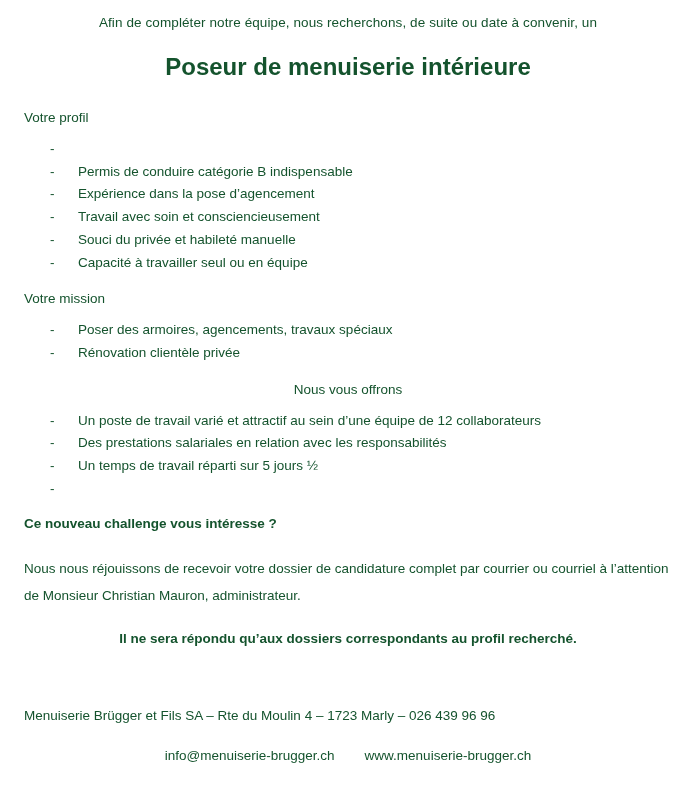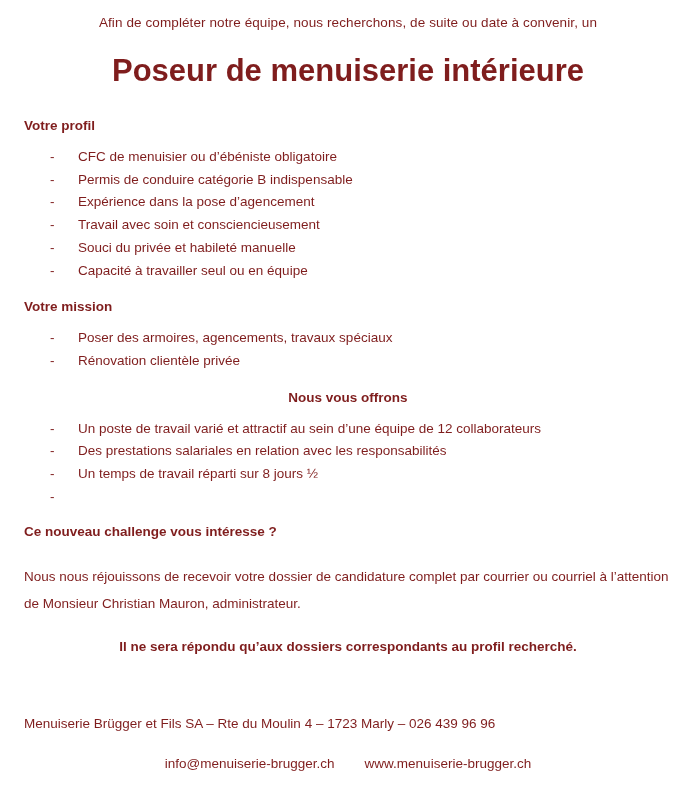--- a/index.html
+++ b/index.html
@@ -4,41 +4,41 @@
 <style>
   html, body {
     margin: 0;
     padding: 0;
     background: #ffffff;
   }
   .page {
     width: 696px;
     height: 797px;
     background: #ffffff;
-    color: #7f1d1d;
+    color: #14532d;
     font-family: "Liberation Sans", "DejaVu Sans", sans-serif;
     font-size: 13.5px;
     box-sizing: border-box;
     padding: 13px 24px 0 24px;
     overflow: hidden;
   }
   .intro {
     text-align: center;
     margin: 0 0 0 0;
     padding-top: 2px;
     letter-spacing: 0.1px;
   }
   .job-title {
     text-align: center;
     font-weight: bold;
-    font-size: 31px;
+    font-size: 24px;
     margin: 23px 0 0 0;
   }
   .section-heading {
-    font-weight: bold;
+    font-weight: normal;
     margin: 0;
     padding: 0;
   }
   .heading-profil   { margin-top: 29px; }
   .heading-mission  { margin-top: 17px; }
   .heading-offrons  { margin-top: 17px; text-align: center; }
   ul.bullets {
     list-style: none;
     margin: 13px 0 0 0;
     padding: 0;
@@ -84,21 +84,20 @@
 <div class="page">
 
   <p class="intro">Afin de compléter notre équipe, nous recherchons, de suite ou date à convenir, un</p>
 
   <h1 class="job-title">Poseur de menuiserie intérieure</h1>
 
   <p class="section-heading heading-profil">Votre profil</p>
   <ul class="bullets">
     <li>
       <span class="dash">-</span>
-      <span>CFC de menuisier ou d’ébéniste obligatoire</span>
     </li>
     <li>
       <span class="dash">-</span>
       <span>Permis de conduire catégorie B indispensable</span>
     </li>
     <li>
       <span class="dash">-</span>
       <span>Expérience dans la pose d’agencement</span>
     </li>
     <li>
@@ -132,21 +131,21 @@
     <li>
       <span class="dash">-</span>
       <span>Un poste de travail varié et attractif au sein d’une équipe de 12 collaborateurs</span>
     </li>
     <li>
       <span class="dash">-</span>
       <span>Des prestations salariales en relation avec les responsabilités</span>
     </li>
     <li>
       <span class="dash">-</span>
-      <span>Un temps de travail réparti sur 8 jours ½</span>
+      <span>Un temps de travail réparti sur 5 jours ½</span>
     </li>
     <li>
       <span class="dash">-</span>
     </li>
   </ul>
 
   <p class="challenge">Ce nouveau challenge vous intéresse ?</p>
 
   <p class="closing">Nous nous réjouissons de recevoir votre dossier de candidature complet par courrier ou courriel à l’attention de Monsieur Christian Mauron, administrateur.</p>
 

